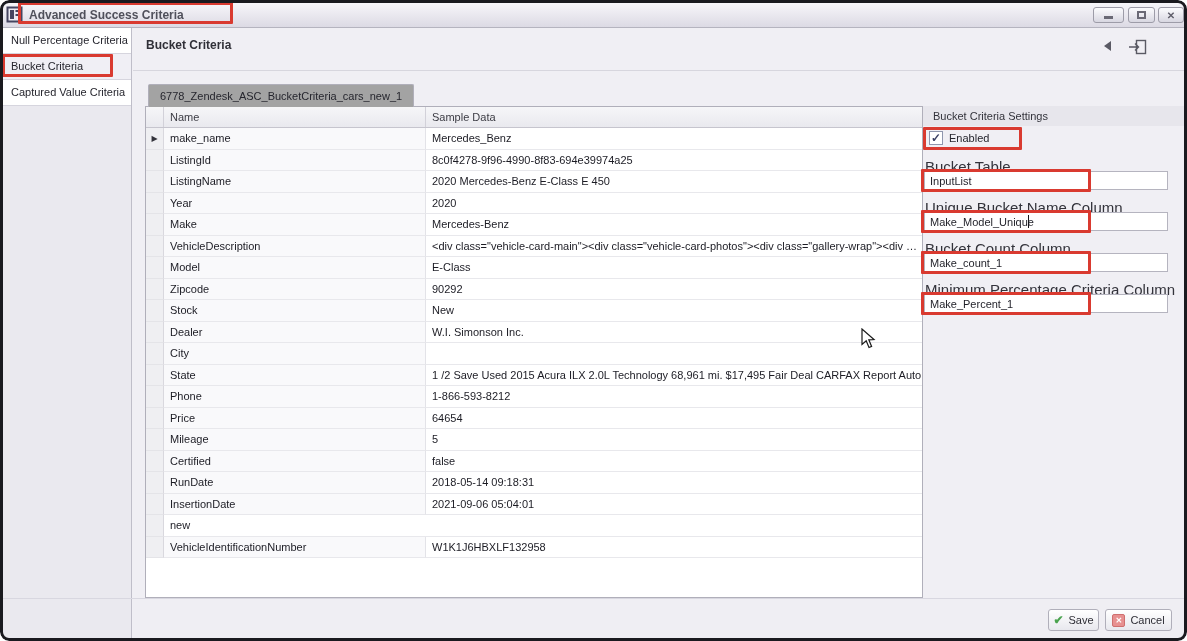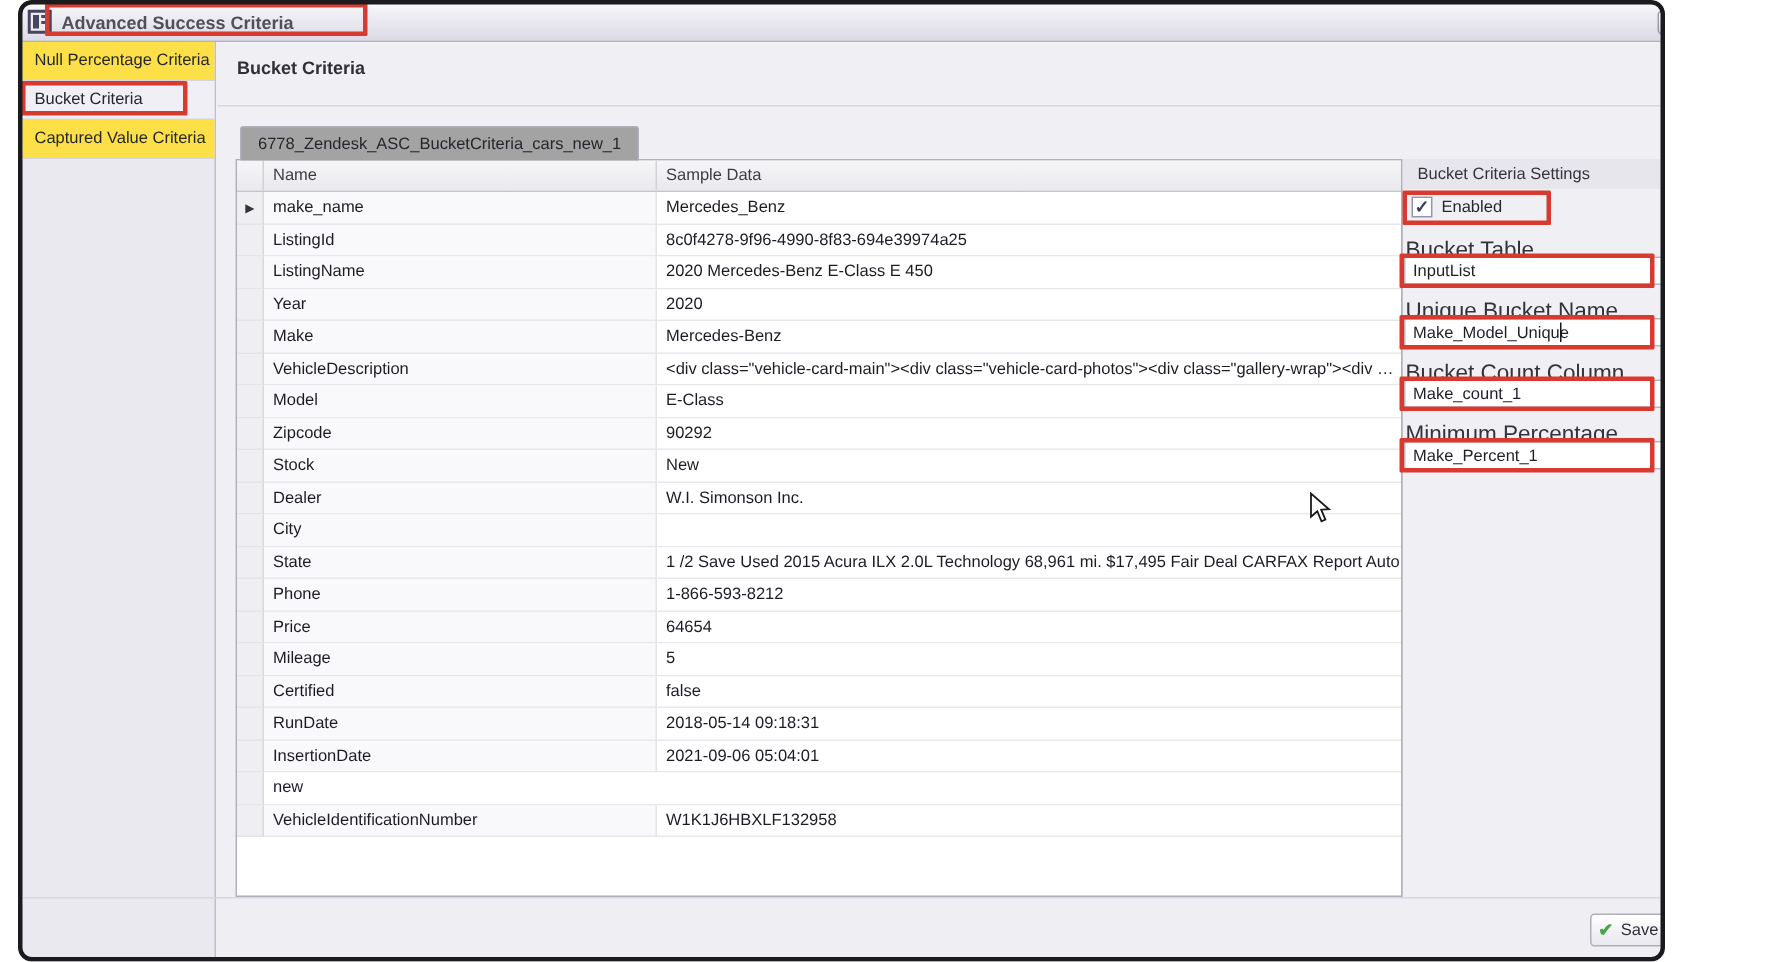--- a/index.html
+++ b/index.html
@@ -1,18 +1,18 @@
 <!DOCTYPE html>
 <html><head>
 <meta charset="utf-8">
 <style>
   html,body{margin:0;padding:0;width:1187px;height:641px;background:#fff;
     font-family:"Liberation Sans",sans-serif;-webkit-font-smoothing:antialiased;}
   *{box-sizing:border-box;}
-  .window{position:absolute;left:12px;top:0;width:1098px;height:641px;background:#f0eff4;
+  .window{position:absolute;left:0;top:0;width:1187px;height:641px;background:#f0eff4;
     border-radius:9px;overflow:hidden;}
   .window-border{position:absolute;inset:0;border:3px solid #1a1a1f;border-radius:9px;
     pointer-events:none;z-index:90;box-shadow:2px 3px 4px rgba(0,0,0,.35);}
 
   
   .titlebar{position:absolute;left:3px;top:3px;right:3px;height:25px;
     background:linear-gradient(#f7f6fa,#dcdae4);border-bottom:1px solid #b5b4bf;}
   .app-icon{position:absolute;left:3px;top:3px;width:17px;height:17px;}
   .title-text{position:absolute;left:26px;top:5px;font-size:12px;font-weight:bold;color:#50505b;}
   .winbtn{position:absolute;top:4px;height:16px;border:1px solid #9d9ca8;border-radius:3px;
@@ -21,21 +21,21 @@
   .btn-min{left:1090px;width:31px;}
   .btn-max{left:1125px;width:27px;}
   .btn-close{left:1155px;width:26px;font-size:10px;font-weight:bold;}
   .glyph-min{width:9px;height:3px;background:#6a6975;margin-top:5px;}
   .glyph-max{width:9px;height:8px;border:2px solid #6a6975;}
 
   
   .sidebar{position:absolute;left:3px;top:28px;bottom:3px;width:129px;background:#eae9ef;
     border-right:1px solid #bfbec9;}
   .side-item{height:26px;line-height:25px;padding-left:8px;font-size:11px;color:#26262e;
-    border-bottom:1px solid #d6d5de;background:#fde047;}
+    border-bottom:1px solid #d6d5de;background:#ffffff;}
   .side-item.active{background:#f0eff5;}
 
   
   .main-header-text{position:absolute;left:146px;top:38px;font-size:12px;font-weight:bold;color:#303038;}
   .main-header-line{position:absolute;left:133px;top:70px;right:3px;height:1px;background:#d7d6de;}
   .collapse-icon{position:absolute;left:1104px;top:41px;width:0;height:0;
     border-top:5px solid transparent;border-bottom:5px solid transparent;border-right:7px solid #5a5a64;}
   .dock-icon{position:absolute;left:1128px;top:38px;width:20px;height:18px;}
 
   

